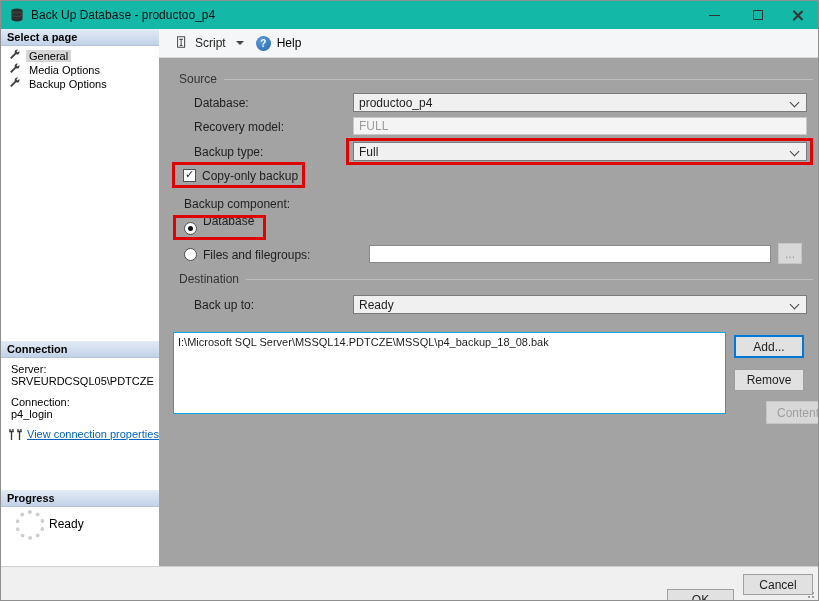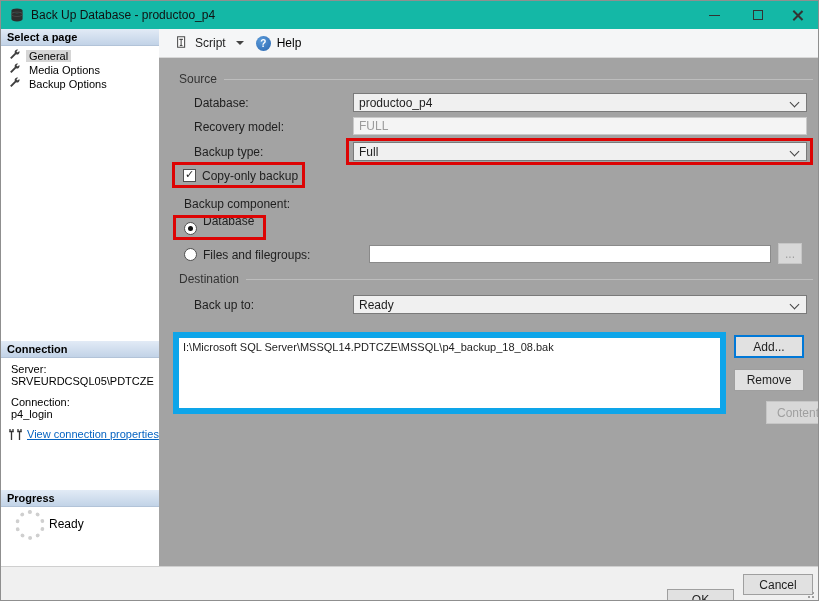--- a/index.html
+++ b/index.html
@@ -45,21 +45,21 @@
   .combo { position:absolute; background:#f0f0f0; border:1px solid #7a7a7a; font-size:12px; color:#1e1e1e; display:flex; align-items:center; padding-left:5px; }
   .combo::after { content:""; position:absolute; right:8px; top:5px; width:6px; height:6px; border-right:1.5px solid #444; border-bottom:1.5px solid #444; transform:rotate(45deg); }
   .textbox { position:absolute; font-size:12px; display:flex; align-items:center; padding-left:5px; }
   .textbox.disabled { background:#f4f4f4; border:1px solid #c9c9c9; color:#9b9b9b; }
   .textbox.empty { background:#fff; border:1px solid #8a8a8a; }
   .checkbox { position:absolute; width:13px; height:13px; background:#fff; border:1px solid #4f4f4f; }
   .checkbox.checked::after { content:"✓"; position:absolute; left:1px; top:-2px; font-size:11px; font-weight:bold; color:#1e1e1e; }
   .radio { position:absolute; width:13px; height:13px; background:#fff; border:1px solid #4f4f4f; border-radius:50%; }
   .radio.selected::after { content:""; position:absolute; left:3px; top:3px; width:5px; height:5px; background:#111; border-radius:50%; }
   .red-rect { position:absolute; border:3px solid #dd0404; pointer-events:none; z-index:5; }
-  .listbox { position:absolute; background:#fff; border:6px solid #0ea5e9; font-size:11px; color:#1e1e1e; }
+  .listbox { position:absolute; background:#fff; border:1px solid #0ea5e9; font-size:11px; color:#1e1e1e; }
   .list-item { padding:3px 4px; white-space:nowrap; }
   .btn { position:absolute; background:#e1e1e1; border:1px solid #9f9f9f; font-size:12px; color:#1e1e1e; display:flex; align-items:center; justify-content:center; }
   .btn.focus { border:2px solid #0078d7; }
   .btn.disabled { background:#d8d8d8; border:1px solid #c6c6c6; color:#9f9f9f; }
 
   
   .footer { position:absolute; left:0; top:565px; right:0; height:36px; background:#f0f0f0; border-top:1px solid #cfcfcf; }
   .grip { position:absolute; right:4px; bottom:4px; width:2px; height:2px; background:#9e9e9e; box-shadow:0 -4px #9e9e9e, -4px 0 #9e9e9e; }
 </style>
 </head>

